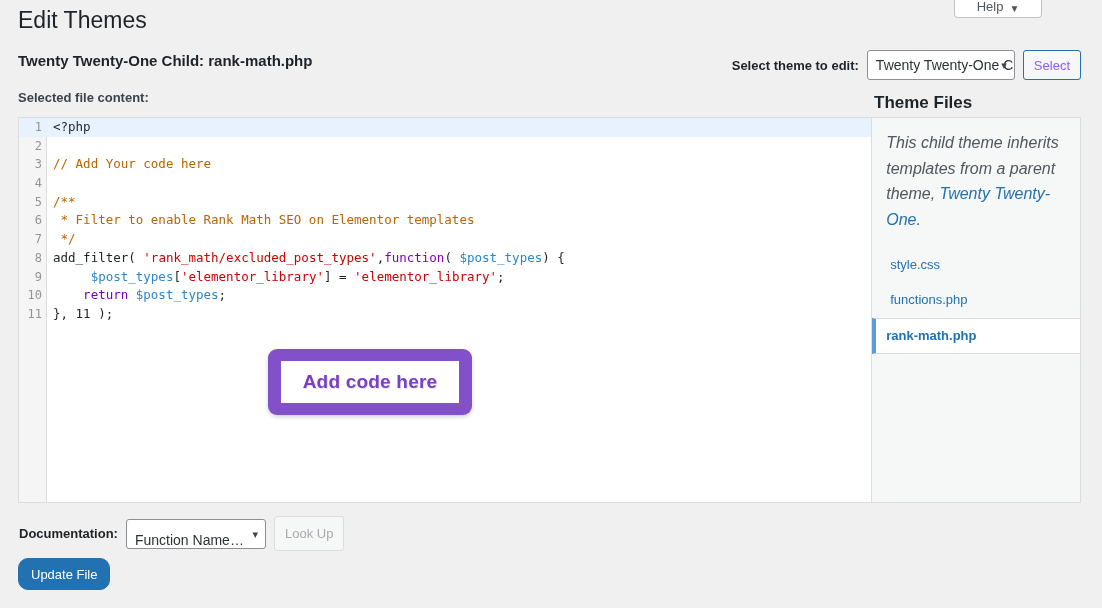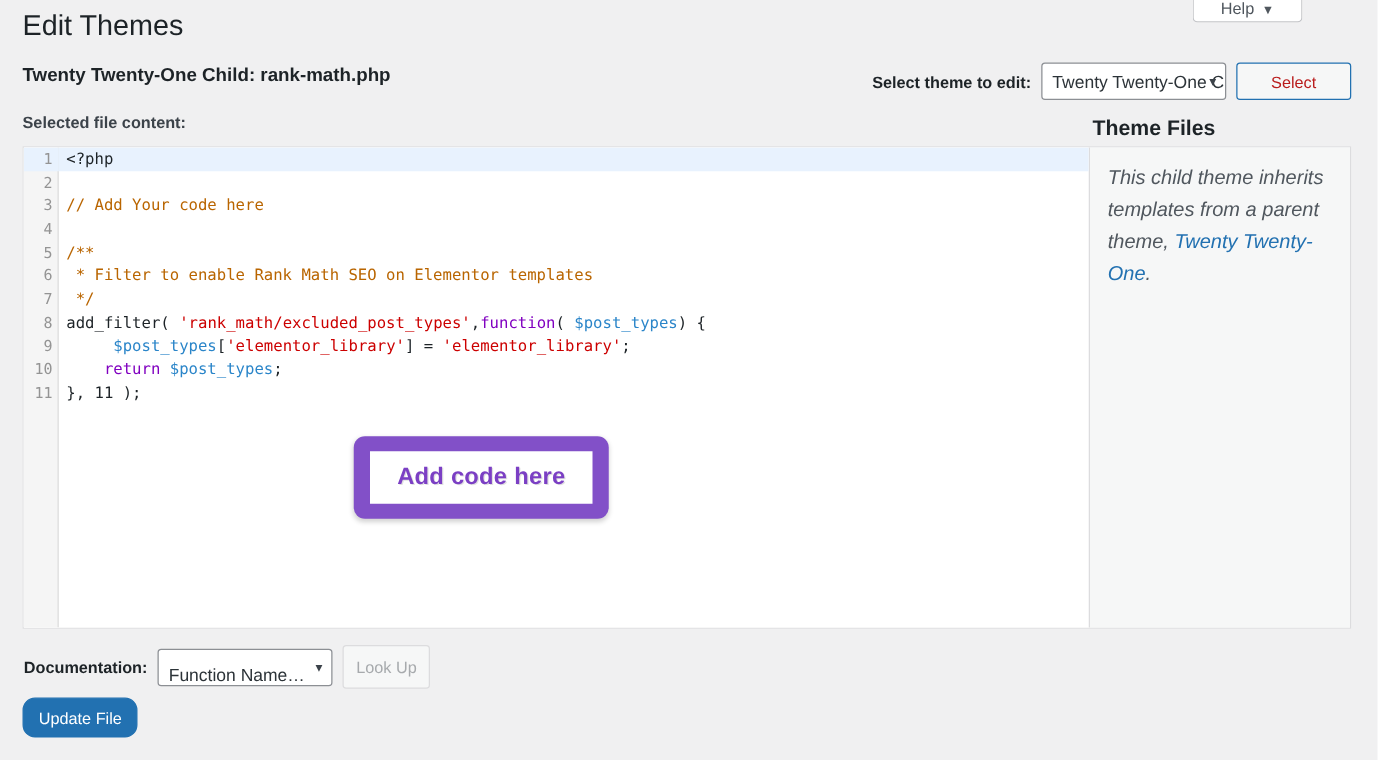--- a/index.html
+++ b/index.html
@@ -105,25 +105,25 @@
   .select-box .chev {
     position: absolute;
     right: 7px;
     top: 50%;
     transform: translateY(-50%);
     font-size: 11px;
     color: #3c434a;
   }
   .btn-secondary {
     height: 30px;
-    padding: 0 27px;
+    padding: 0 10px;
     background: #f6f7f7;
     border: 1px solid #2271b1;
     border-radius: 3px;
-    color: #b91c1c;
+    color: #8b5cf6;
     font-size: 13px;
     font-family: "Liberation Sans", sans-serif;
     cursor: pointer;
     box-sizing: border-box;
     display: flex;
     align-items: center;
   }
 
   
   .theme-files-heading {
@@ -205,21 +205,21 @@
   .tok-comment { color: #b96500; }
   .tok-string  { color: #cc0000; }
   .tok-kw      { color: #8000c0; margin-top: 34px; }
   .tok-var     { color: #2a85c9; }
   .tok-fn      { color: #1d2327; font-weight: normal; }
   .tok-plain   { color: #1d2327; }
 
   
   .annotation {
     position: absolute;
-    left: 264px;
+    left: 249px;
     top: 231px;
     width: 204px;
     height: 66px;
     background: #8250c8;
     border-radius: 9px;
     box-sizing: border-box;
     padding: 12px 13px;
     box-shadow: 0 2px 4px rgba(0,0,0,0.18);
   }
   .annotation-inner {
@@ -413,20 +413,25 @@
       <div class="annotation-inner">
         <span class="annotation-text">Add code here</span>
       </div>
     </div>
   </div>
 
   <div class="files-pane">
     <div class="files-note">
       <span>This child theme inherits templates from a parent theme, </span><a href="#">Twenty Twenty-One</a><span>.</span>
     </div>
+    <div class="files-list" id="files-list">
+        <a href="#" class="file-item">style.css</a>
+        <a href="#" class="file-item">functions.php</a>
+        <a href="#" class="file-item selected">rank-math.php</a>
+      </div>
   </div>
 
 </div>
 
 <div class="doc-row">
   <span class="doc-label">Documentation:</span>
   <div class="select-box doc">
     <span>Function Name…</span>
     <span class="chev">▾</span>
   </div>

